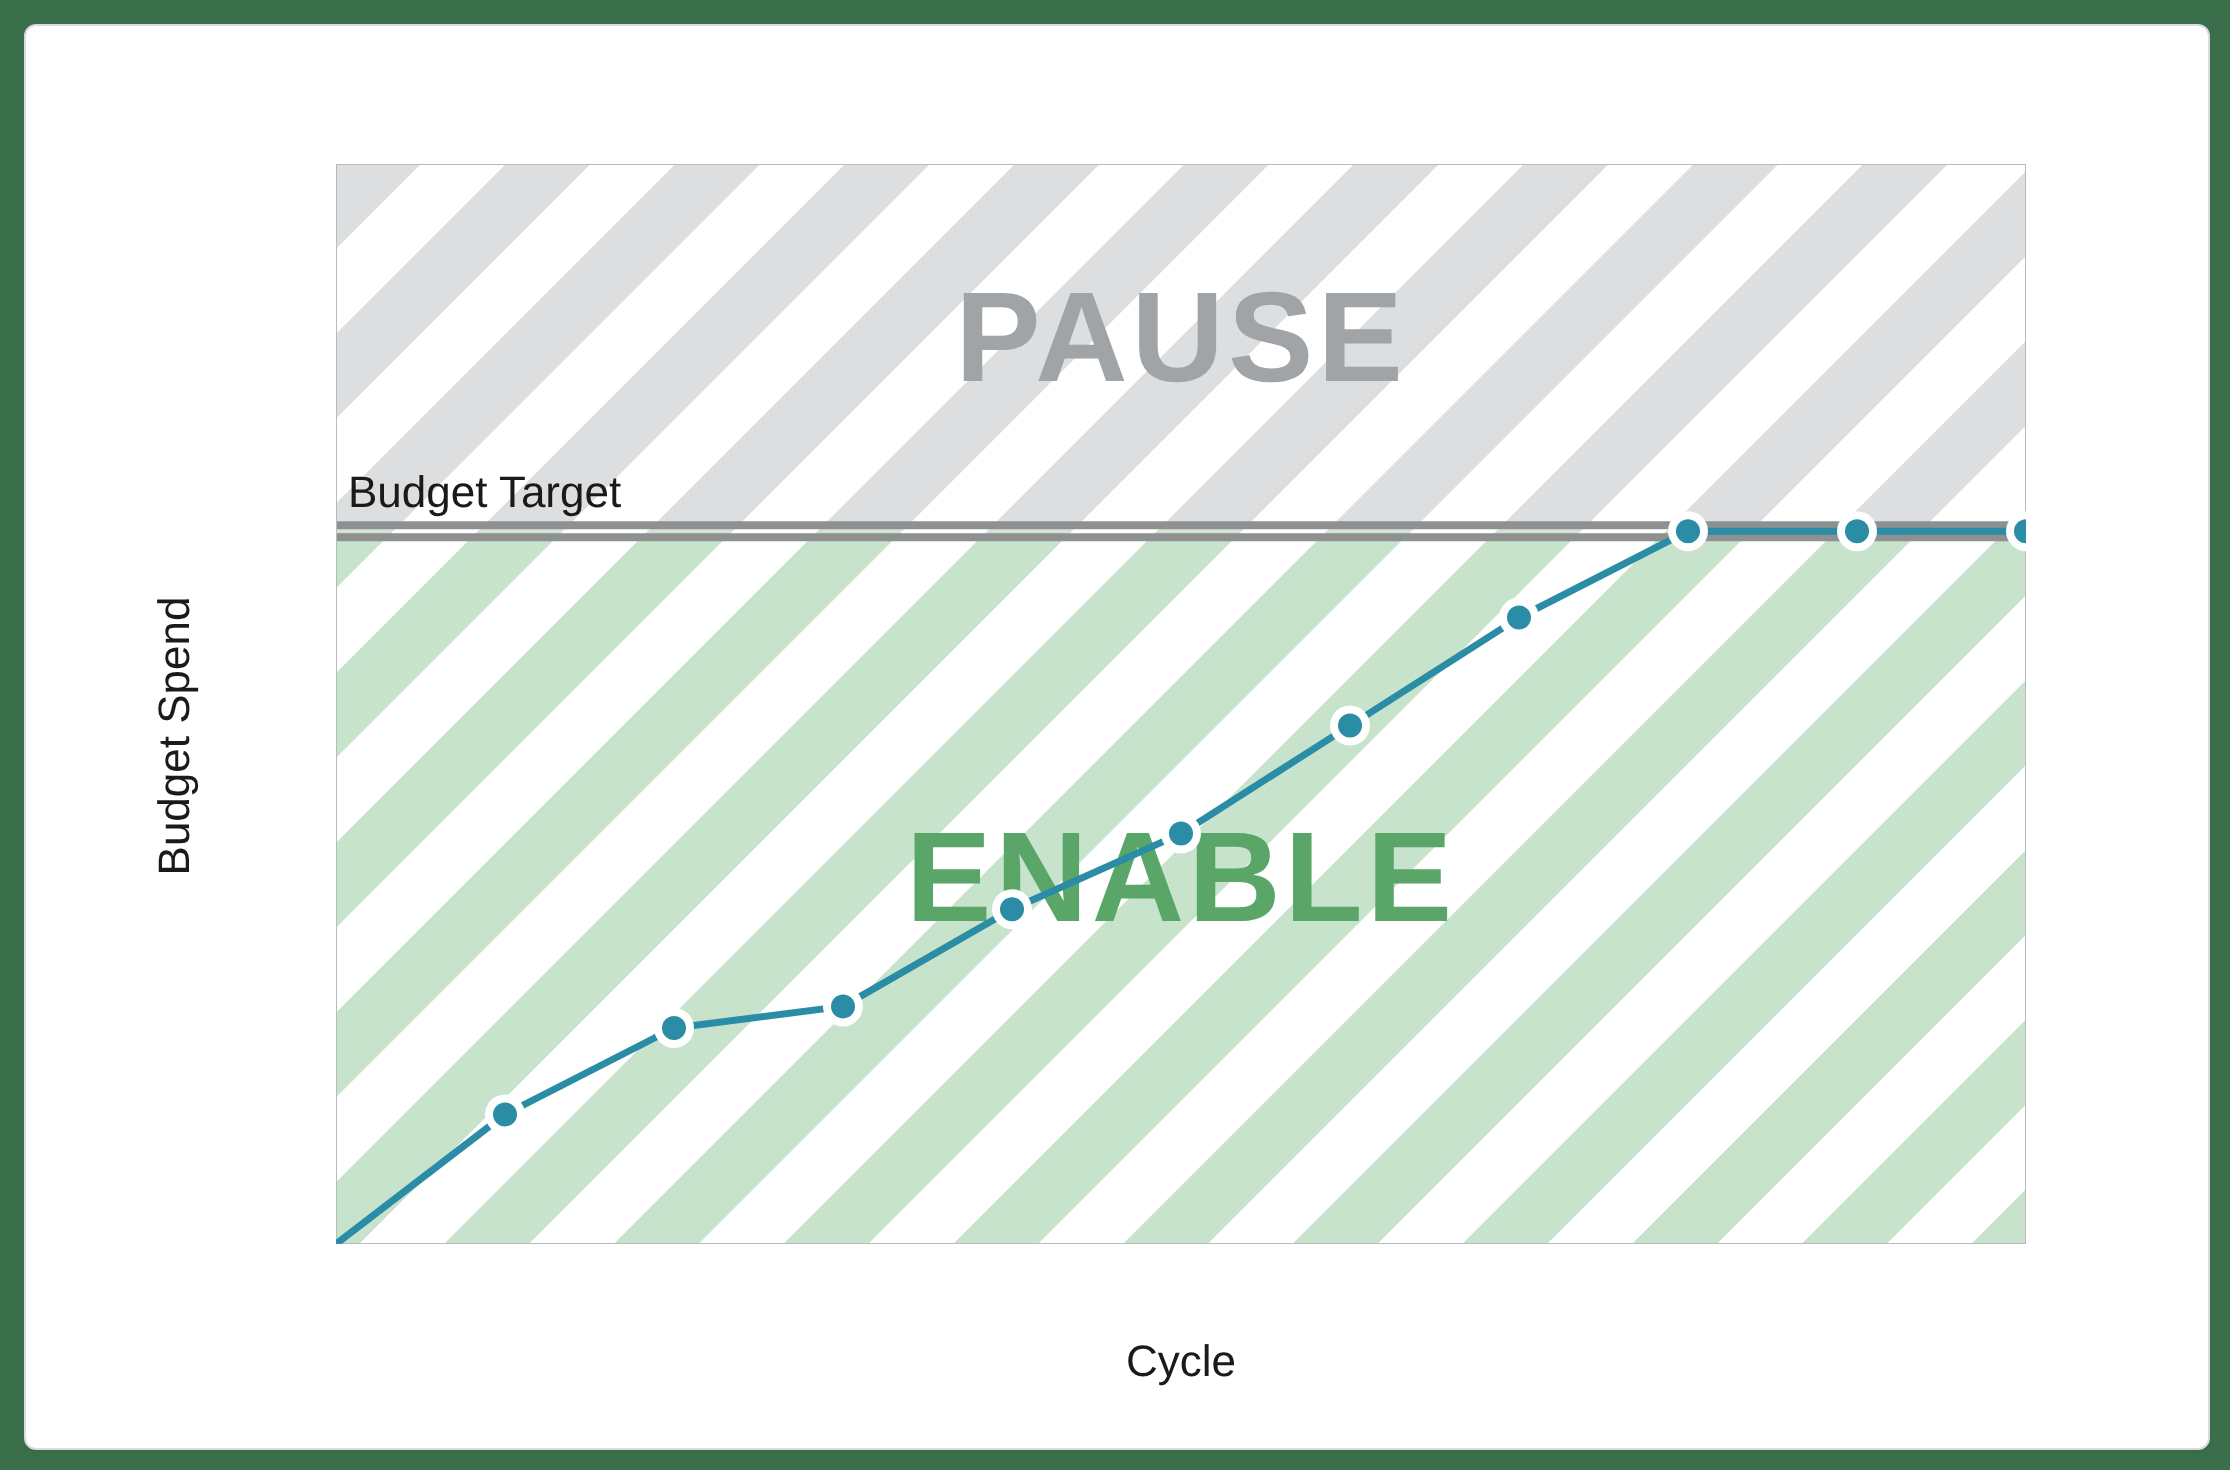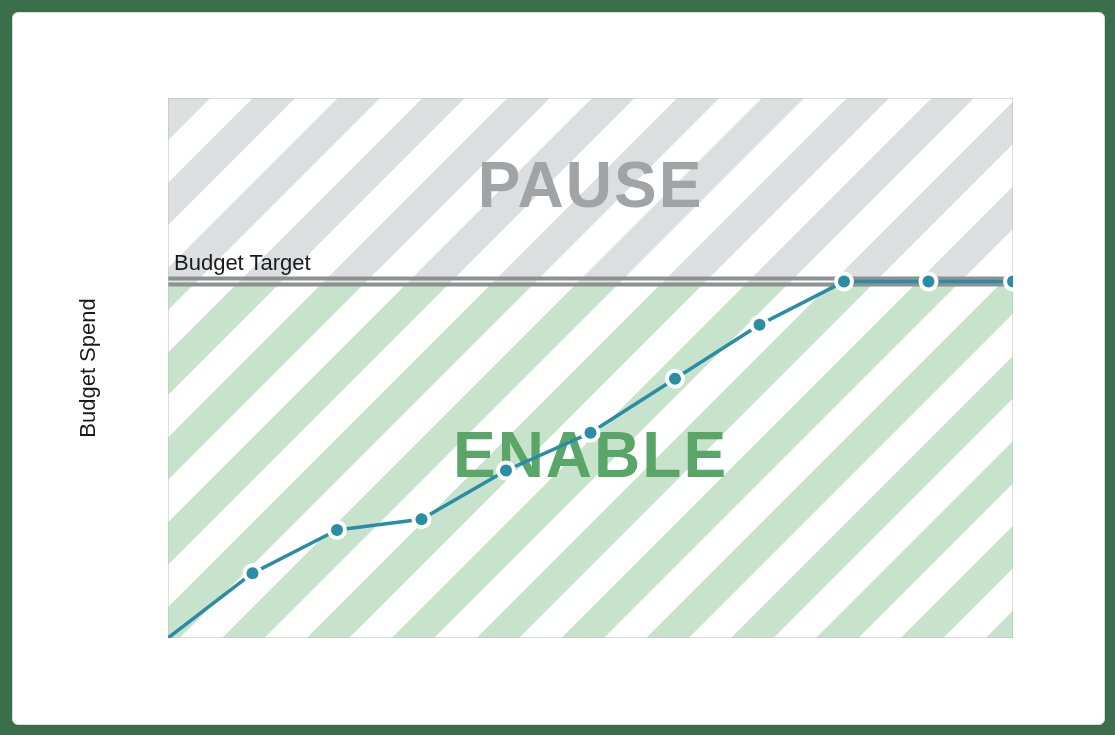--- a/index.html
+++ b/index.html
@@ -42,21 +42,21 @@
     left: 155px;
     width: 845px;
     top: 655px;
     text-align: center;
     font-size: 22px;
     color: #1a1a1a;
   }
   .chart-holder {
     position: absolute;
     left: 155px;
-    top: 85px;
+    top: 69px;
     width: 845px;
     height: 540px;
   }
   svg { display: block; }
 </style>
 </head>
 <body>
 
 <div class="card">
 
@@ -104,14 +104,15 @@
         <circle cx="591.5" cy="226.8" r="6" fill="#2b8ca6"></circle>
         <circle cx="676" cy="183.59999999999997" r="10" fill="#ffffff" stroke="#ffffff" stroke-width="0"></circle>
         <circle cx="676" cy="183.59999999999997" r="6" fill="#2b8ca6"></circle>
         <circle cx="760.5" cy="183.59999999999997" r="10" fill="#ffffff" stroke="#ffffff" stroke-width="0"></circle>
         <circle cx="760.5" cy="183.59999999999997" r="6" fill="#2b8ca6"></circle>
         <circle cx="845" cy="183.59999999999997" r="10" fill="#ffffff" stroke="#ffffff" stroke-width="0"></circle>
         <circle cx="845" cy="183.59999999999997" r="6" fill="#2b8ca6"></circle>
       </svg>
   </div>
 
+  <div class="xlabel">Cycle</div>
 
 </div>
 
 </body></html>

